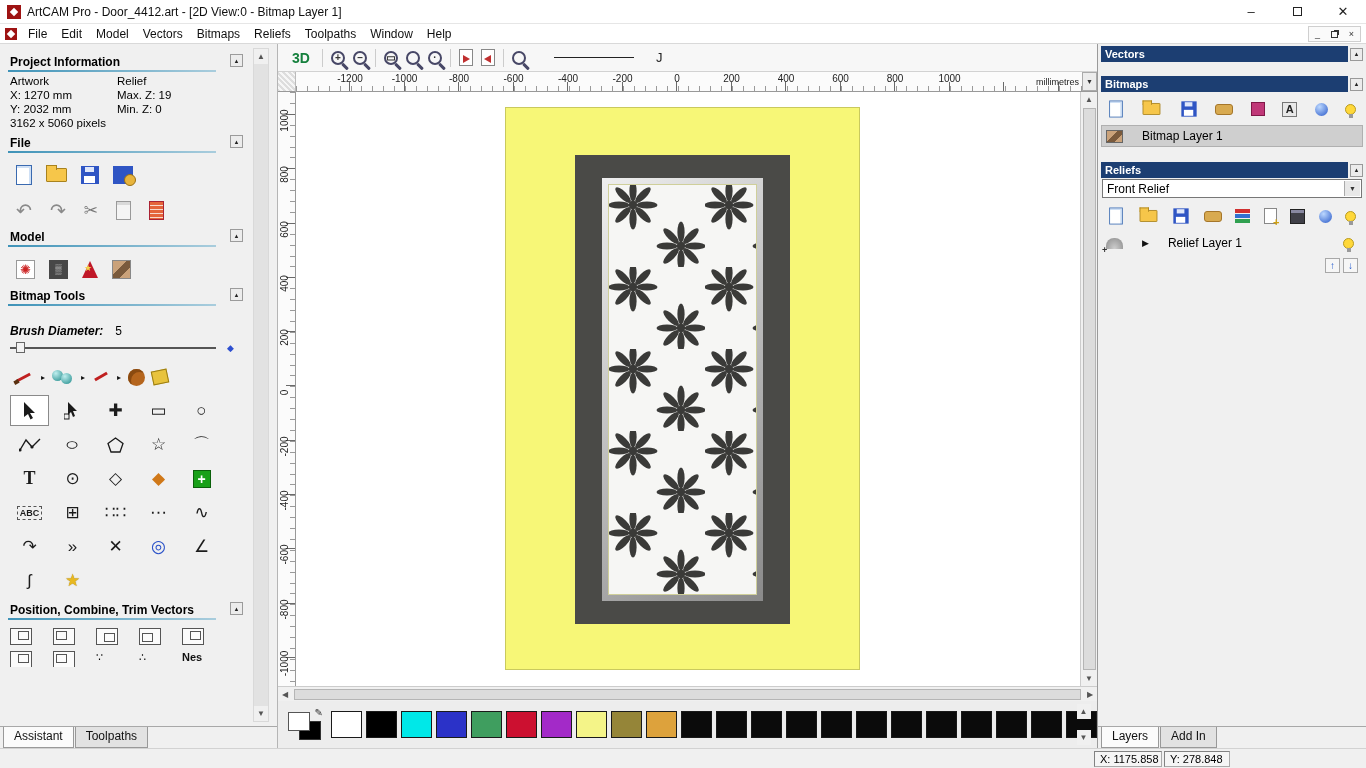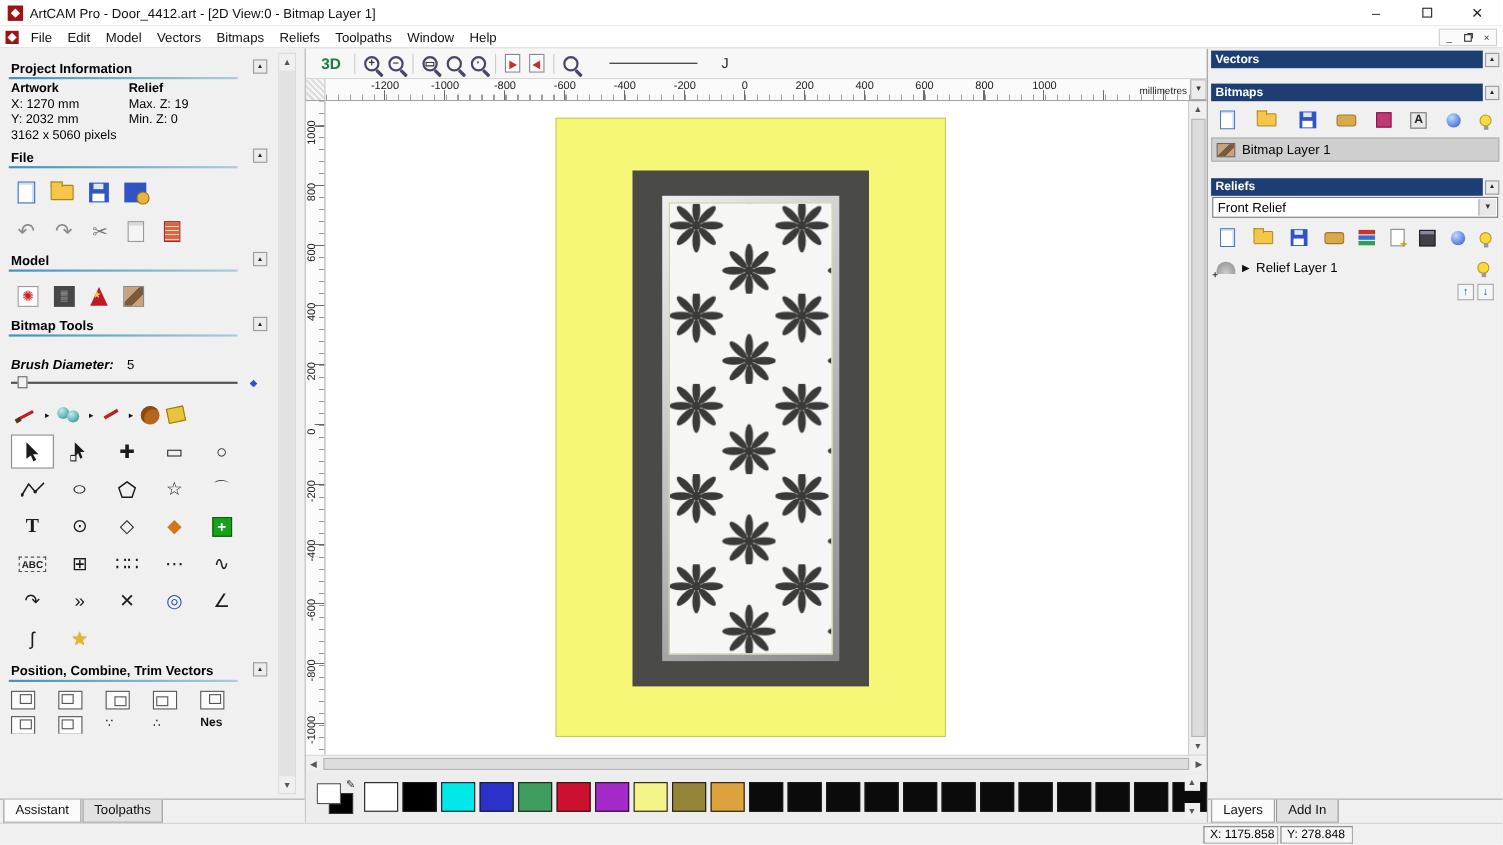--- a/index.html
+++ b/index.html
@@ -27,21 +27,21 @@
 
 .main{display:flex;height:704px}
 
 
 .lpanel{width:278px;background:#f0f0f0;border-right:1px solid #b5b5b5;display:flex;flex-direction:column;position:relative}
 .lcontent{flex:1;overflow:hidden;padding:4px 30px 0 8px;position:relative}
 .lsec{position:relative;font-size:12px;font-weight:bold;color:#000;padding:2px 0 3px 2px;margin-top:5px}
 .lsec::after{content:'';position:absolute;left:0;bottom:0;width:208px;height:2px;background:linear-gradient(to right,#3f93b8,#a9cddd)}
 .colbtn{position:absolute;right:4px;top:1px;width:13px;height:13px;background:#ececec;border:1px solid #9b9b9b;display:flex;align-items:center;justify-content:center;font-size:6px;color:#222}
 .pi{display:grid;grid-template-columns:107px 1fr;font-size:11.5px;row-gap:2px;margin:3px 0 2px 2px;color:#000}
-.pib{font-weight:bold}
+.pib{font-weight:normal}
 .irow{display:flex;align-items:center;gap:14px;margin:9px 0 3px 8px;height:26px}
 .irow2{gap:18px}
 
 .i-page{width:16px;height:20px;background:#fff;border:1px solid #3a6ab0;box-shadow:inset -2px 2px 0 #cfe0f5}
 .i-folder{width:21px;height:14px;background:#f6c64a;border:1px solid #a8821e;border-radius:1px;position:relative}
 .i-folder::before{content:'';position:absolute;top:-4px;left:-1px;width:9px;height:4px;background:#f6c64a;border:1px solid #a8821e;border-bottom:none}
 .i-floppy{width:18px;height:18px;background:#2f55c4;position:relative}
 .i-floppy::before{content:'';position:absolute;top:1px;left:4px;width:9px;height:5px;background:#dfe7fa}
 .i-floppy::after{content:'';position:absolute;bottom:1px;left:3px;width:11px;height:7px;background:#fff}
 .i-export{width:20px;height:18px;background:#2f55c4;position:relative}
@@ -158,21 +158,21 @@
 .i-paintm{width:14px;height:14px;background:#c03878;border:1px solid #801848}
 .i-apen{width:15px;height:15px;background:#e8e8e8;border:1px solid #777;font-size:11px;font-weight:bold;color:#222;display:flex;align-items:center;justify-content:center}
 .i-ball{width:13px;height:13px;border-radius:50%;background:radial-gradient(circle at 35% 30%,#bcd8ff,#2858c8)}
 .bulb{width:11px;height:11px;background:#ffd83a;border:1px solid #b89a20;border-radius:50%;position:relative}
 .bulb::after{content:'';position:absolute;left:3px;bottom:-4px;width:4px;height:4px;background:#9a9a9a}
 .i-rgb{width:15px;height:15px;position:relative}
 .i-rgb::before{content:'';position:absolute;left:0;top:0;width:15px;height:4px;background:#d03030;box-shadow:0 5px 0 #3070d0,0 10px 0 #30a050}
 .i-sheetp{width:13px;height:16px;background:#fff;border:1px solid #888;position:relative}
 .i-sheetp::after{content:'+';position:absolute;right:-4px;bottom:-5px;color:#d0a010;font-size:11px;font-weight:bold}
 .i-calc{width:15px;height:15px;background:#404048;border:1px solid #222;box-shadow:inset 0 3px 0 #8888a0}
-.layerrow{height:22px;display:flex;align-items:center;gap:6px;background:#cfcfcf;border:1px solid #b0b0b0;margin:1px 3px;font-size:12px;color:#000;padding-left:4px}
+.layerrow{height:22px;display:flex;align-items:center;gap:19px;background:#cfcfcf;border:1px solid #b0b0b0;margin:1px 3px;font-size:12px;color:#000;padding-left:4px}
 .layerrow.white{background:#f0f0f0;border-color:transparent;position:relative}
 .bmp-thumb{width:17px;height:13px;background:linear-gradient(135deg,#caa27a 0 40%,#7a5a3c 40% 70%,#caa27a 70%);border:1px solid #666}
 .rel-thumb{width:17px;height:11px;background:radial-gradient(ellipse at 50% 100%,#cfcfcf,#8a8a8a);border-radius:8px 8px 0 0;position:relative}
 .rel-thumb::after{content:'+';position:absolute;left:-4px;bottom:-6px;font-size:9px;font-weight:bold;color:#333}
 .tri{font-size:9px;color:#111}
 .rowbulb{position:absolute;right:8px;top:5px}
 .combo{margin:1px 4px;height:19px;background:#fff;border:1px solid #777;display:flex;align-items:center;font-size:12px;color:#000;padding-left:4px;position:relative}
 .combo .arr{position:absolute;right:1px;top:1px;bottom:1px;width:16px;background:#e8e8e8;border-left:1px solid #aaa;display:flex;align-items:center;justify-content:center;font-size:7px;color:#333}
 .updown{display:flex;gap:3px;justify-content:flex-end;padding:3px 8px 0}
 .ud{width:15px;height:15px;border:1px solid #a8a8a8;background:#f6f6f6;color:#1b55cc;font-size:10px;font-weight:bold;display:flex;align-items:center;justify-content:center}

